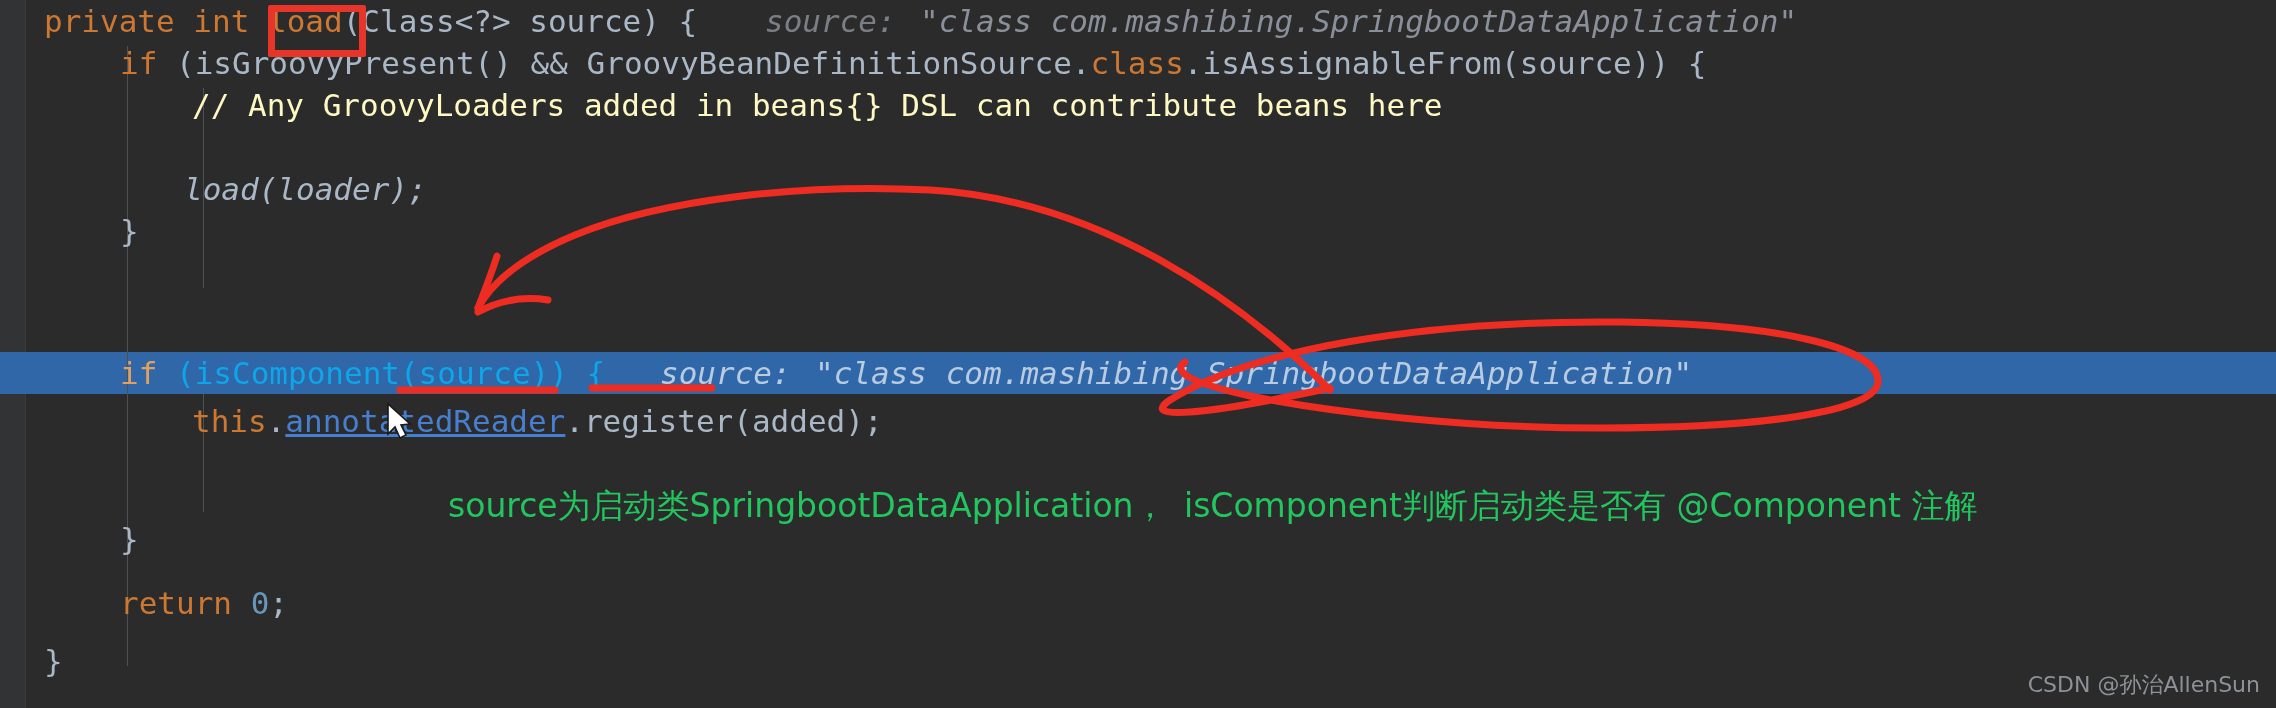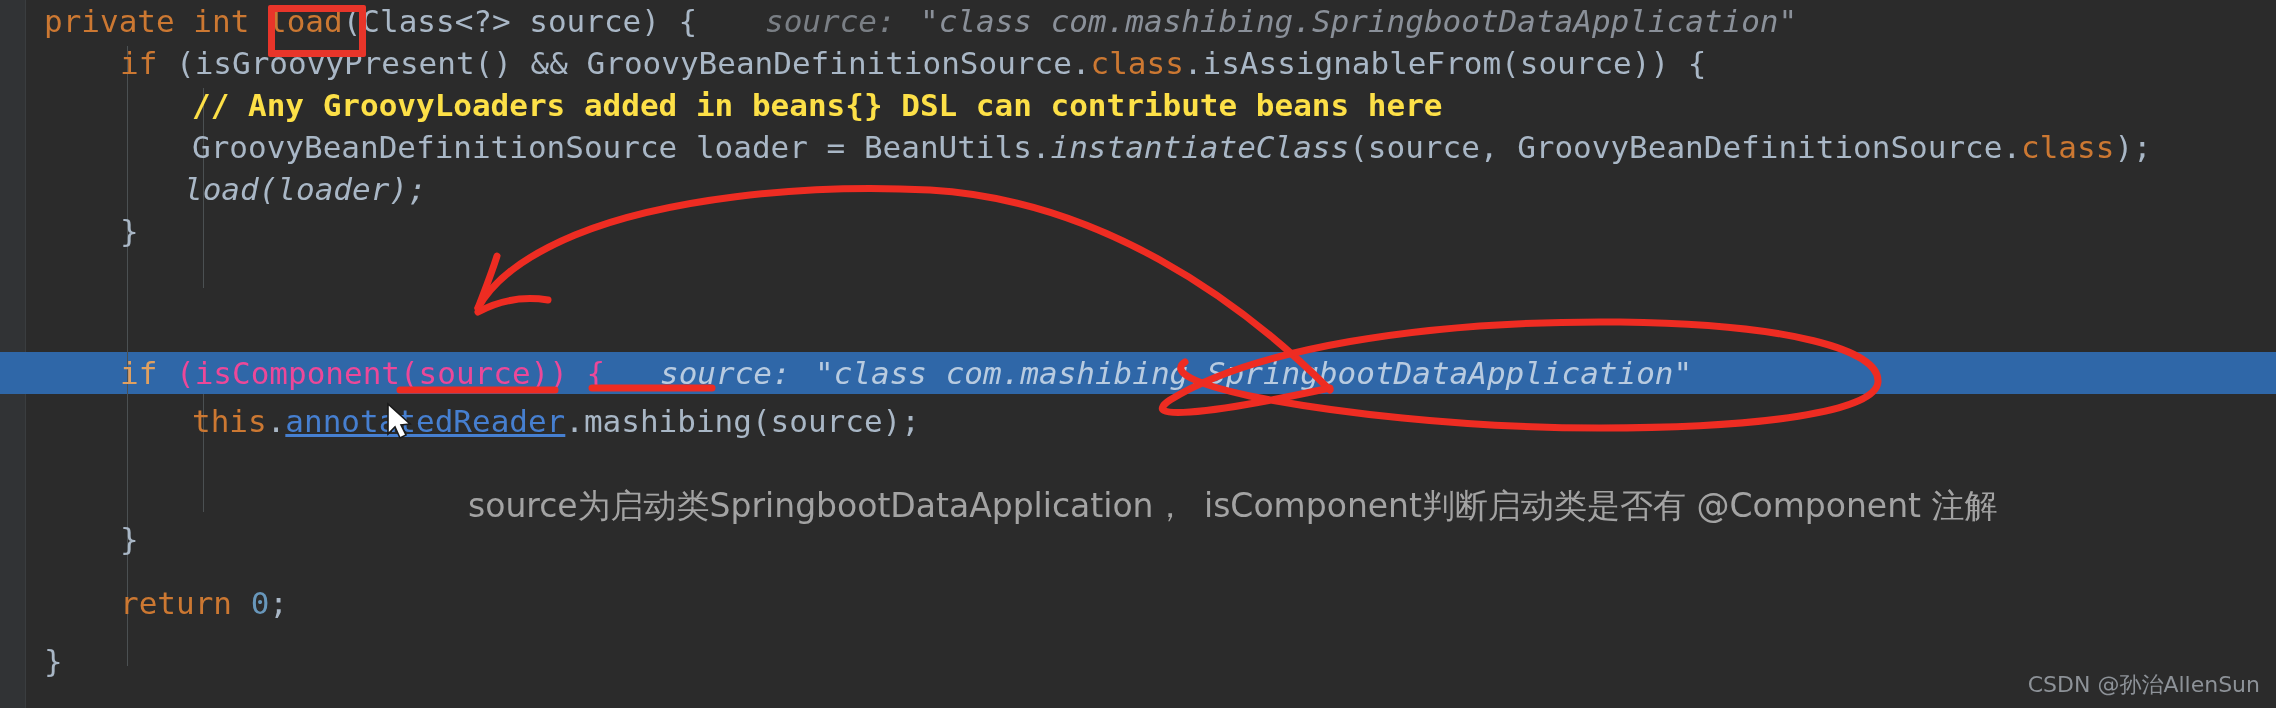--- a/index.html
+++ b/index.html
@@ -67,45 +67,44 @@
     letter-spacing: 0px;
     color: #a9b7c6;
   }
 
   
   .kw   { color: #cc7832; }
   .plain{ color: #a9b7c6; }
   .num  { color: #6897bb; }
   .ref  { color: #467fd0; text-decoration: underline; text-decoration-color:#467fd0; }
   .stat { color: #a9b7c6; font-style: italic; }
-  .cmt  { color: #fde047; font-weight: bold; }
+  .cmt  { color: #fef9c3; }
   .hint { color: #7a7f85; font-style: italic; }
   .hint-b { color: #8a9099; font-style: italic; }
-  .onhl { color: #ec4899; margin-top: 12px; }
+  .onhl { color: #0ea5e9; margin-top: 12px; }
   .onhl-kw { color: #e0a060; }
   .onhl-hint { color: #b8cbe0; font-style: italic; }
 
   
   .load-box {
     position: absolute;
     border: 7px solid #e8352a;
     border-radius: 2px;
     background: transparent;
     pointer-events: none;
   }
 
   
   .annotation {
     position: absolute;
-    color: #a3a3a3;
+    color: #22c55e;
     font-family: "DejaVu Sans", "Liberation Sans", sans-serif;
     font-size: 33px;
     white-space: pre;
     font-weight: 400;
-    margin-left: 20px;
   }
 
   
   #ink {
     position: absolute;
     left: 0; top: 0;
     width: 2276px; height: 708px;
     pointer-events: none;
   }
 
@@ -137,31 +136,30 @@
   <div class="code-layer">
 
     <div class="line" style="top:0px; left:44px;"><span class="kw">private</span><span class="plain"> </span><span class="kw">int</span><span class="plain"> </span><span class="kw">load</span><span class="plain">(Class&lt;?&gt; source) {</span></div>
     <div class="line" style="top:0px; left:765px;"><span class="hint">source:</span></div>
     <div class="line" style="top:0px; left:920px;"><span class="hint-b">"class com.mashibing.SpringbootDataApplication"</span></div>
 
     <div class="line" style="top:42px; left:120px;"><span class="kw">if</span><span class="plain"> (isGroovyPresent() &amp;&amp; GroovyBeanDefinitionSource.</span><span class="kw">class</span><span class="plain">.isAssignableFrom(source)) {</span></div>
 
     <div class="line" style="top:84px; left:192px;"><span class="cmt">// Any GroovyLoaders added in beans{} DSL can contribute beans here</span></div>
 
-    <div class="line" style="top:126px; left:192px;"><span class="plain">GroovyBeanDefinitionSource loader = BeanUtils.</span><span class="stat">instantiateClass</span><span class="plain">(source, GroovyBeanDefinitionSource.</span><span class="kw">class</span><span class="plain">);</span></div>
 
     <div class="line" style="top:168px; left:184px;font-style:italic;"><span class="plain">load(loader);</span></div>
 
     <div class="line" style="top:210px; left:120px;"><span class="plain">}</span></div>
 
     <div class="line" style="top:352px; left:120px;"><span class="onhl-kw">if</span><span class="onhl"> (isComponent(source)) {</span></div>
     <div class="line" style="top:352px; left:660px;"><span class="onhl-hint">source:</span></div>
     <div class="line" style="top:352px; left:815px;"><span class="onhl-hint">"class com.mashibing.SpringbootDataApplication"</span></div>
 
-    <div class="line" style="top:400px; left:192px;"><span class="kw">this</span><span class="plain">.</span><span class="ref">annotatedReader</span><span class="plain">.mashibing(source);</span></div>
+    <div class="line" style="top:400px; left:192px;"><span class="kw">this</span><span class="plain">.</span><span class="ref">annotatedReader</span><span class="plain">.register(added);</span></div>
 
 
     <div class="line" style="top:518px; left:120px;"><span class="plain">}</span></div>
 
     <div class="line" style="top:582px; left:120px;"><span class="kw">return</span><span class="plain"> </span><span class="num">0</span><span class="plain">;</span></div>
 
     <div class="line" style="top:640px; left:44px;"><span class="plain">}</span></div>
 
   </div>
 

